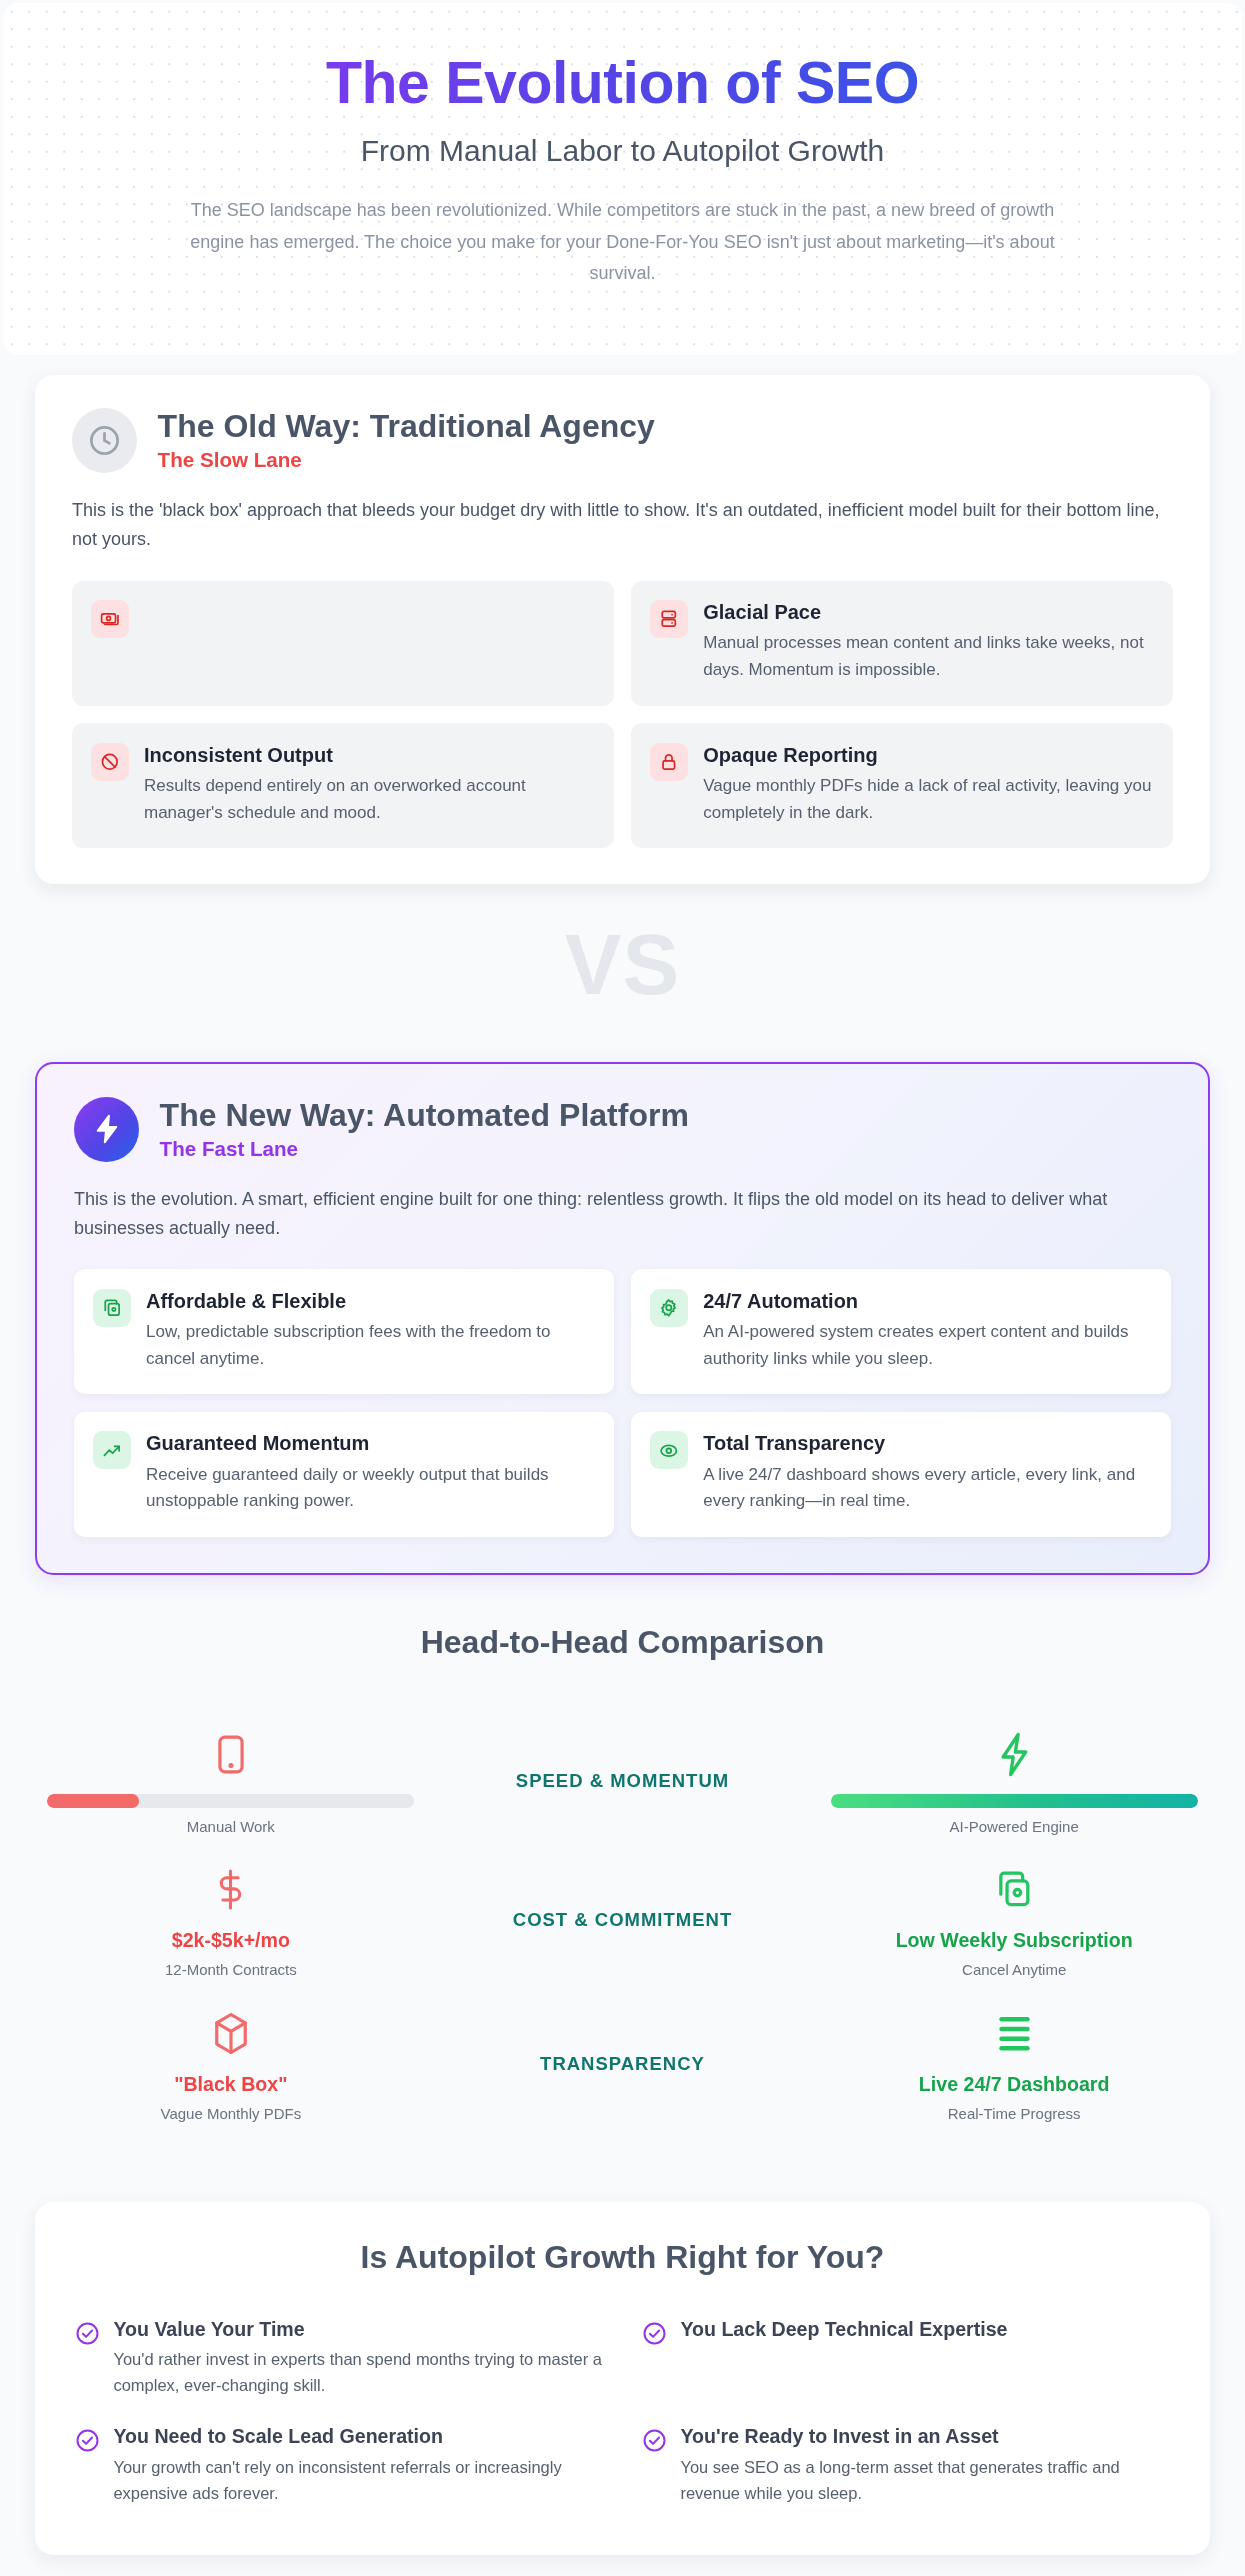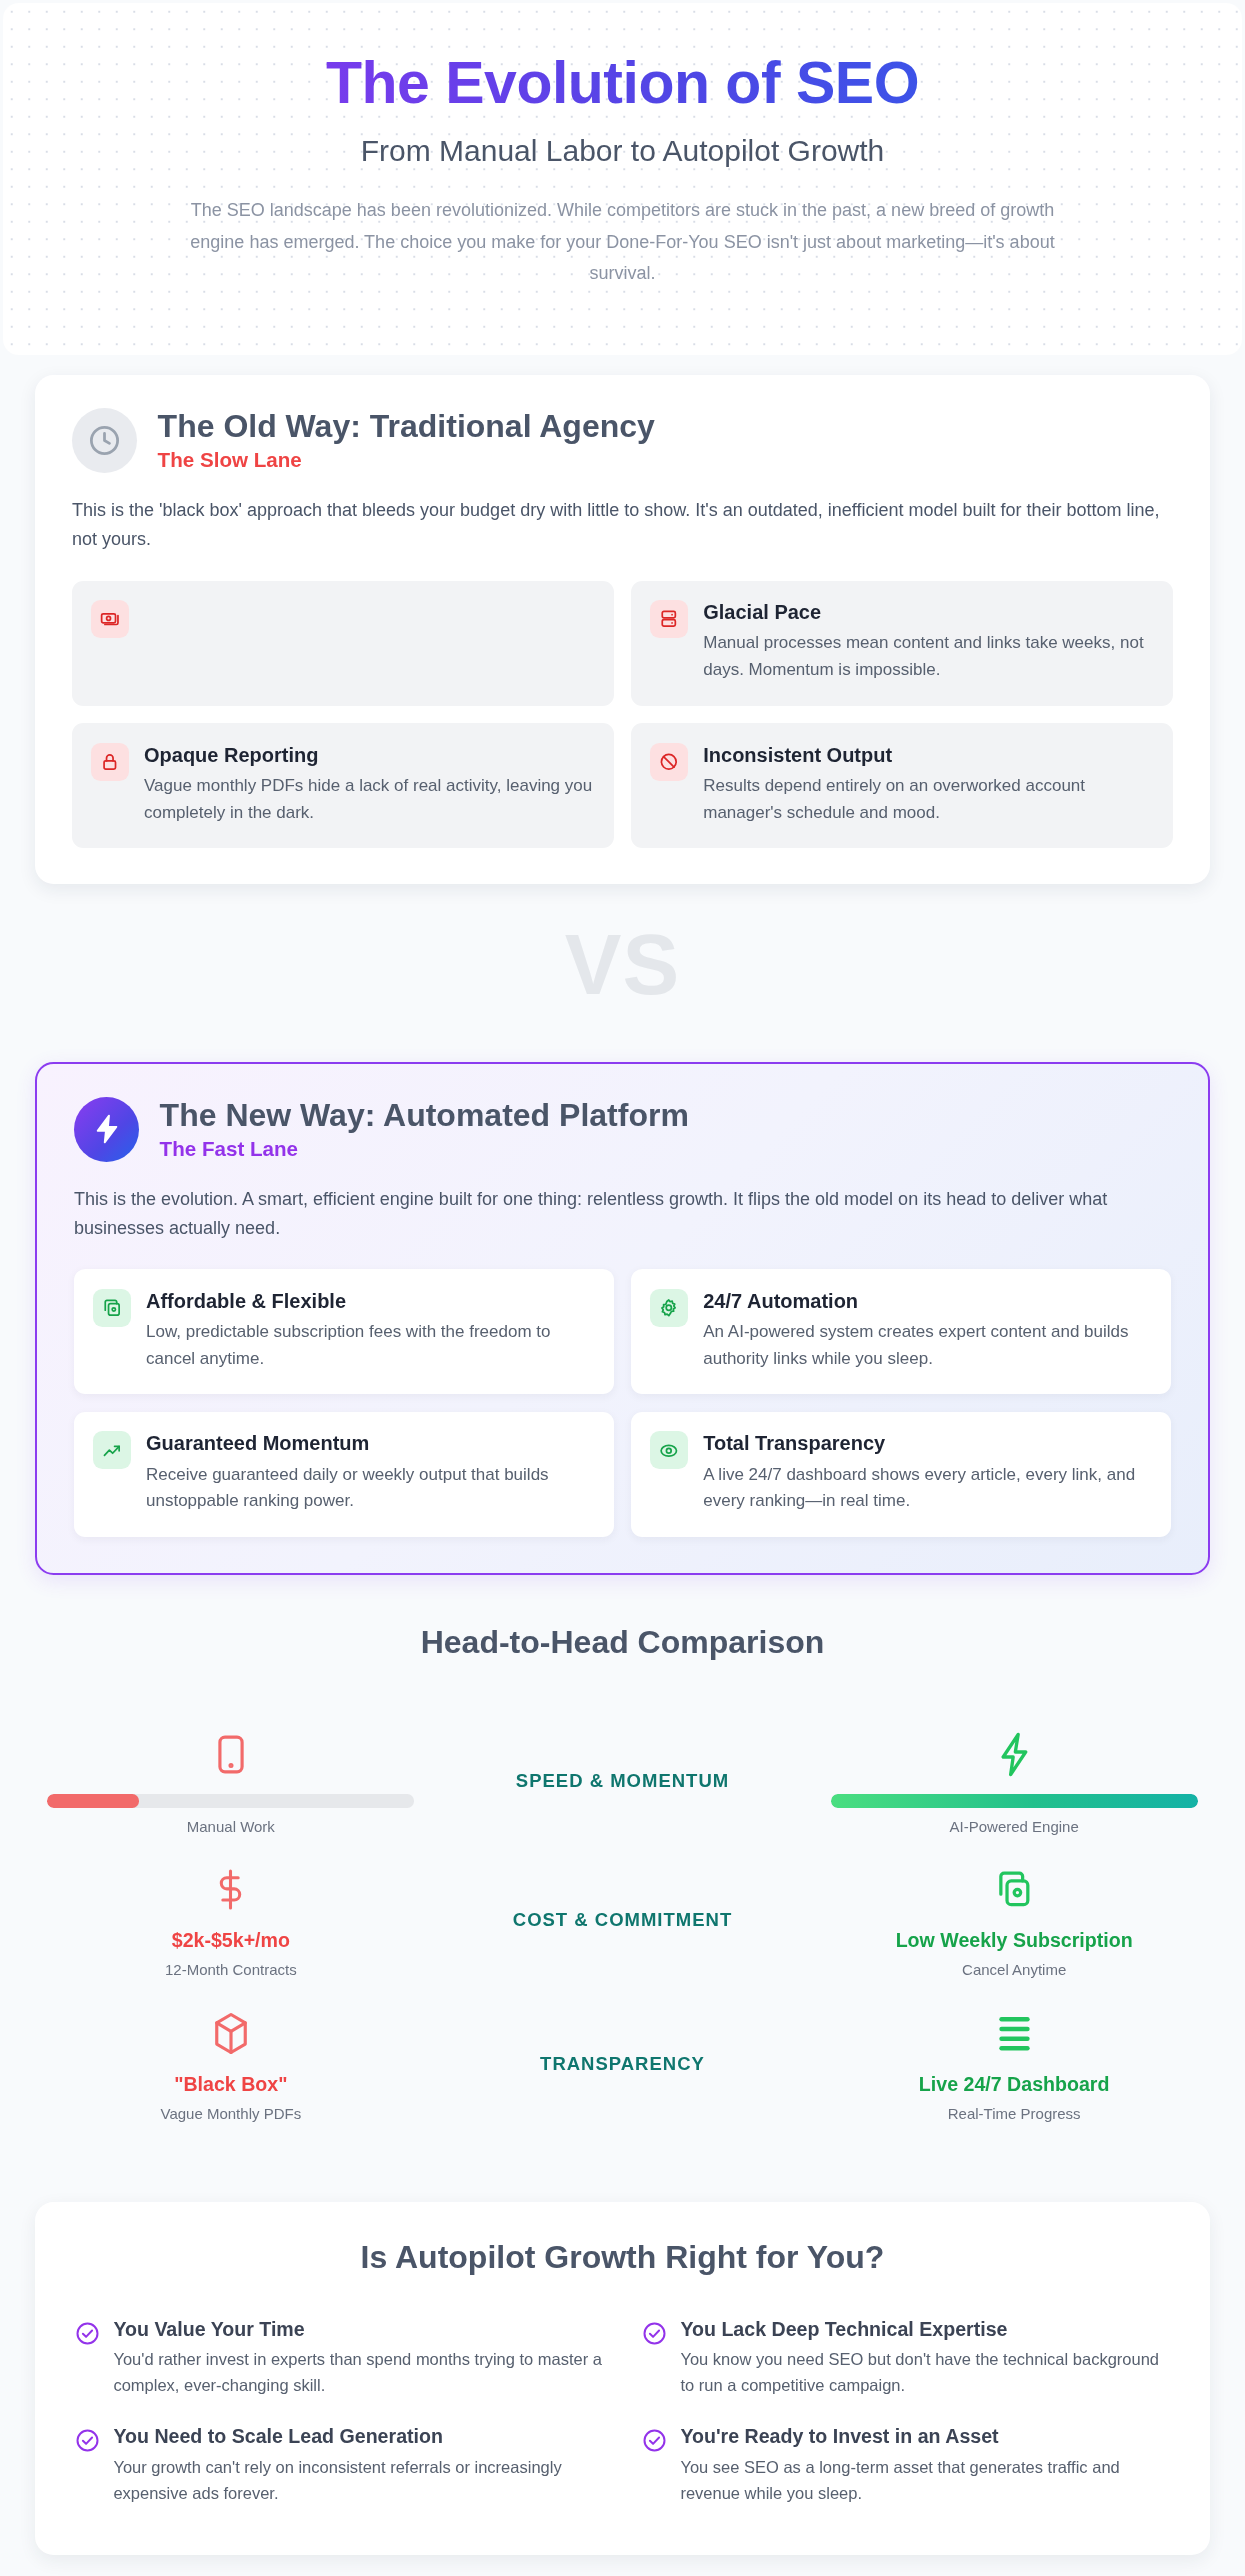--- a/index.html
+++ b/index.html
@@ -250,40 +250,40 @@
         </div>
         <div>
           <div class="feat-title">Glacial Pace</div>
           <div class="feat-text">Manual processes mean content and links take weeks, not days. Momentum is impossible.</div>
         </div>
       </div>
 
       <div class="feat gray">
         <div class="feat-ico red">
           <svg width="19.6" height="19.6" viewBox="0 0 24 24" fill="none" stroke="#dc2626" stroke-width="2.1" stroke-linecap="round" stroke-linejoin="round">
-            <rect x="5" y="11" width="14" height="10" rx="2"></rect>
-              <path d="M8 11V7.5a4 4 0 0 1 8 0V11"></path>
-          </svg>
-        </div>
-        <div>
-          <div class="feat-title">Opaque Reporting</div>
-          <div class="feat-text">Vague monthly PDFs hide a lack of real activity, leaving you completely in the dark.</div>
+            <circle cx="12" cy="12" r="9"></circle>
+              <line x1="5.6" y1="5.6" x2="18.4" y2="18.4"></line>
+          </svg>
+        </div>
+        <div>
+          <div class="feat-title">Inconsistent Output</div>
+          <div class="feat-text">Results depend entirely on an overworked account manager's schedule and mood.</div>
         </div>
       </div>
 
       <div class="feat gray">
         <div class="feat-ico red">
           <svg width="19.6" height="19.6" viewBox="0 0 24 24" fill="none" stroke="#dc2626" stroke-width="2.1" stroke-linecap="round" stroke-linejoin="round">
-            <circle cx="12" cy="12" r="9"></circle>
-              <line x1="5.6" y1="5.6" x2="18.4" y2="18.4"></line>
-          </svg>
-        </div>
-        <div>
-          <div class="feat-title">Inconsistent Output</div>
-          <div class="feat-text">Results depend entirely on an overworked account manager's schedule and mood.</div>
+            <rect x="5" y="11" width="14" height="10" rx="2"></rect>
+              <path d="M8 11V7.5a4 4 0 0 1 8 0V11"></path>
+          </svg>
+        </div>
+        <div>
+          <div class="feat-title">Opaque Reporting</div>
+          <div class="feat-text">Vague monthly PDFs hide a lack of real activity, leaving you completely in the dark.</div>
         </div>
       </div>
     </div>
   </div>
 
   <div class="vs">VS</div>
 
   <div class="way-card new">
     <div class="way-head">
       <div class="way-badge grad">
@@ -458,21 +458,20 @@
         </div>
       </div>
 
       <div class="check-item">
         <svg class="check-ico" viewBox="0 0 24 24" fill="none" stroke="#9333ea" stroke-width="1.9" stroke-linecap="round" stroke-linejoin="round">
           <circle cx="12" cy="12" r="9.6"></circle>
             <polyline points="7.6 12.3 10.6 15.2 16.4 9.1"></polyline>
         </svg>
         <div>
           <div class="check-title">You Lack Deep Technical Expertise</div>
-          <div class="check-text">You know you need SEO but don't have the technical background to run a competitive campaign.</div>
         </div>
       </div>
 
       <div class="check-item">
         <svg class="check-ico" viewBox="0 0 24 24" fill="none" stroke="#9333ea" stroke-width="1.9" stroke-linecap="round" stroke-linejoin="round">
           <circle cx="12" cy="12" r="9.6"></circle>
             <polyline points="7.6 12.3 10.6 15.2 16.4 9.1"></polyline>
         </svg>
         <div>
           <div class="check-title">You Need to Scale Lead Generation</div>

